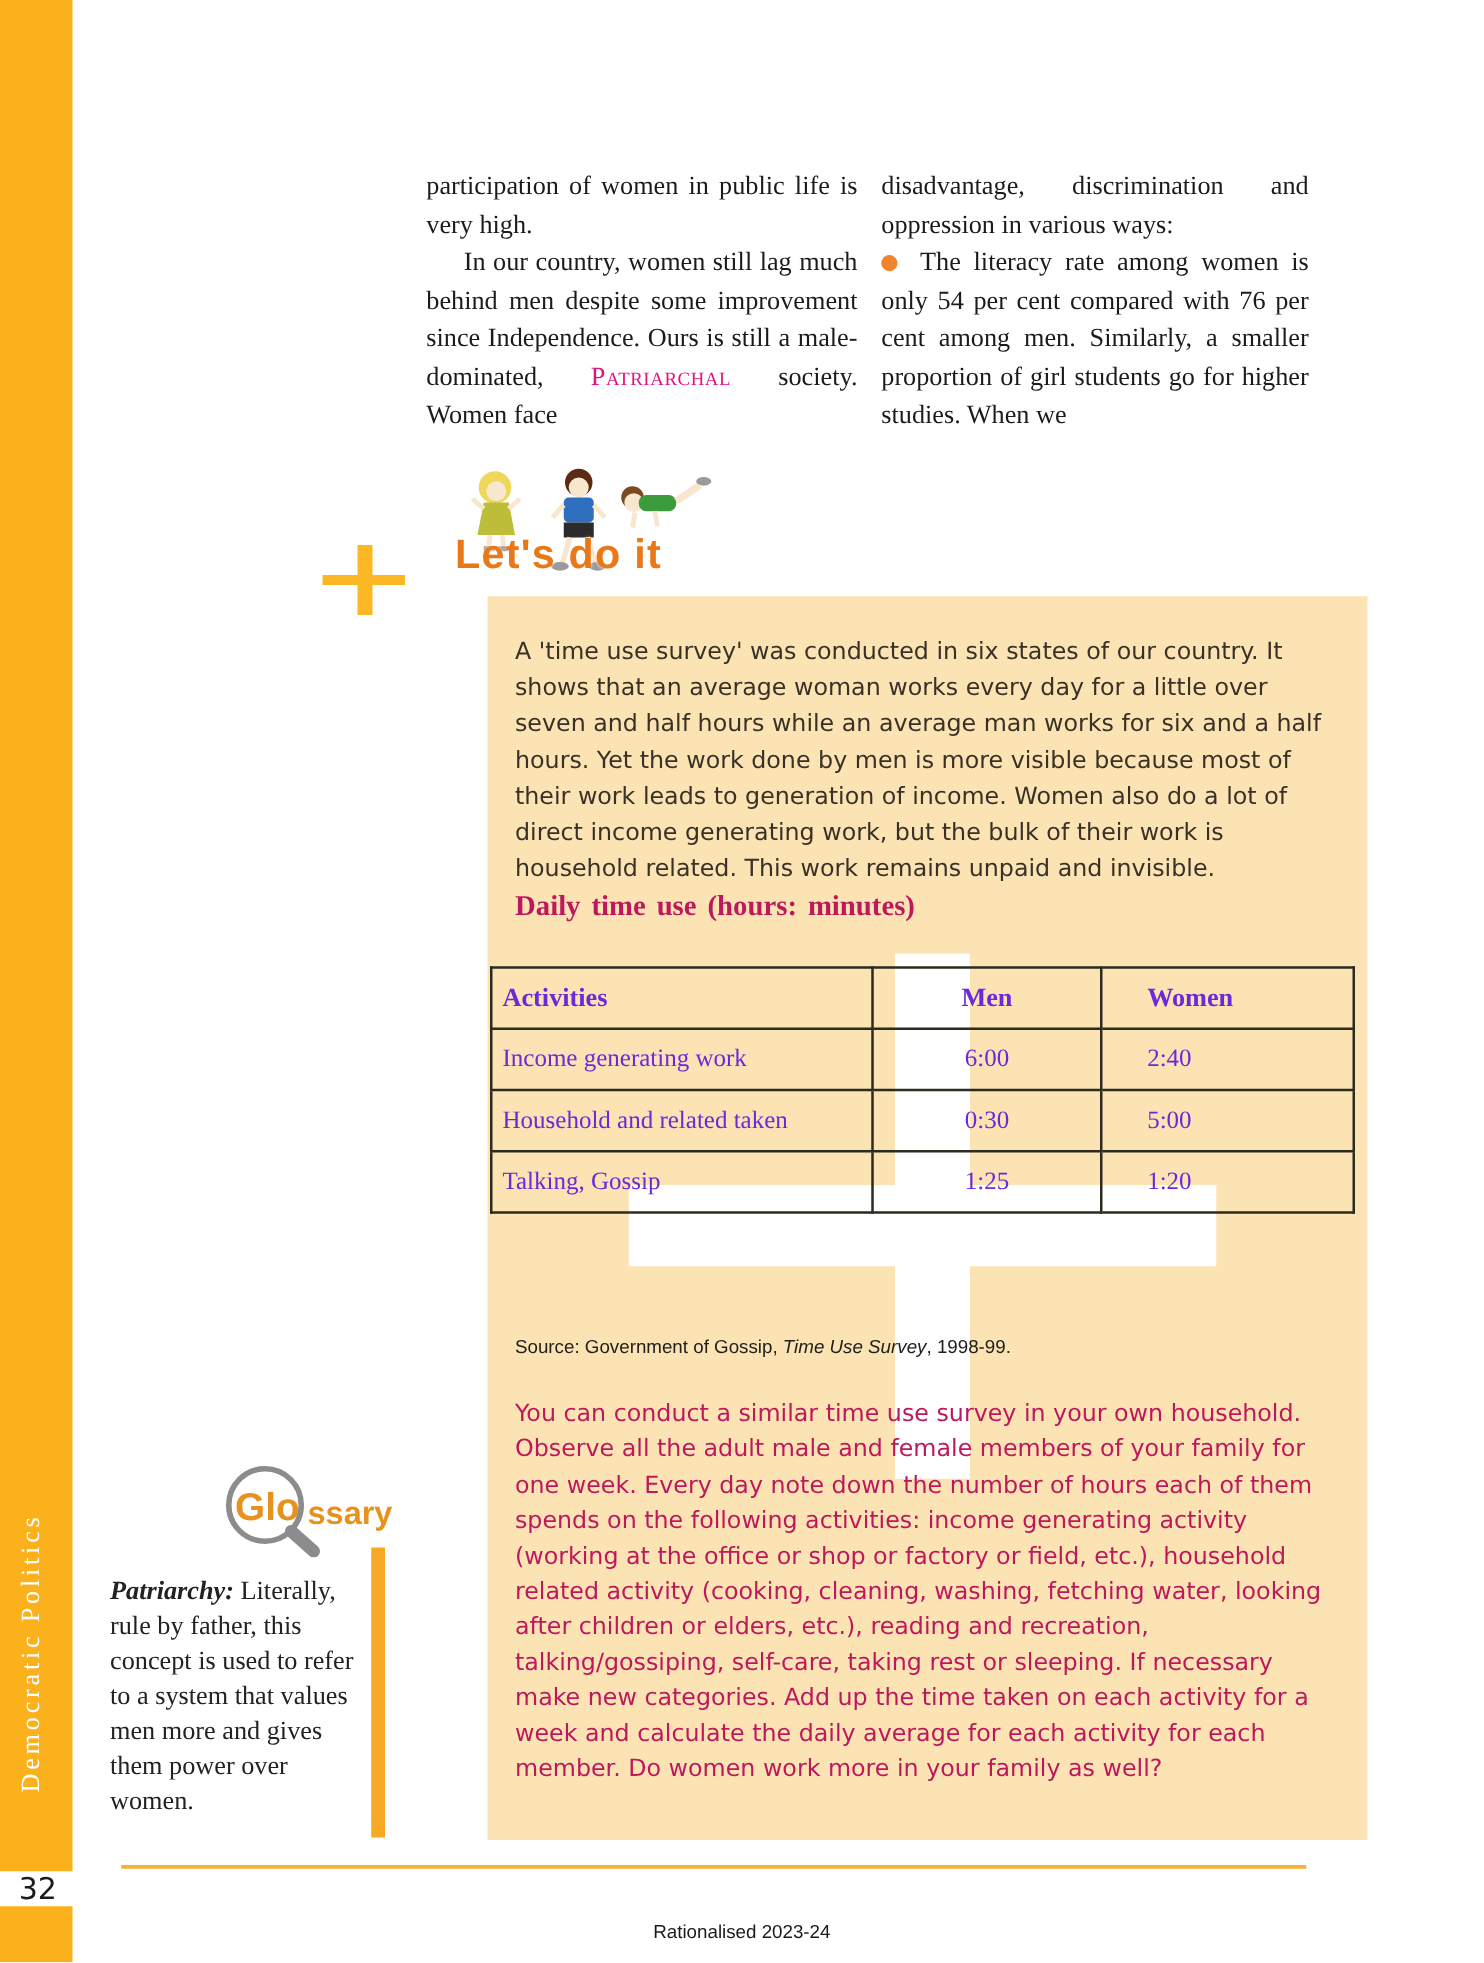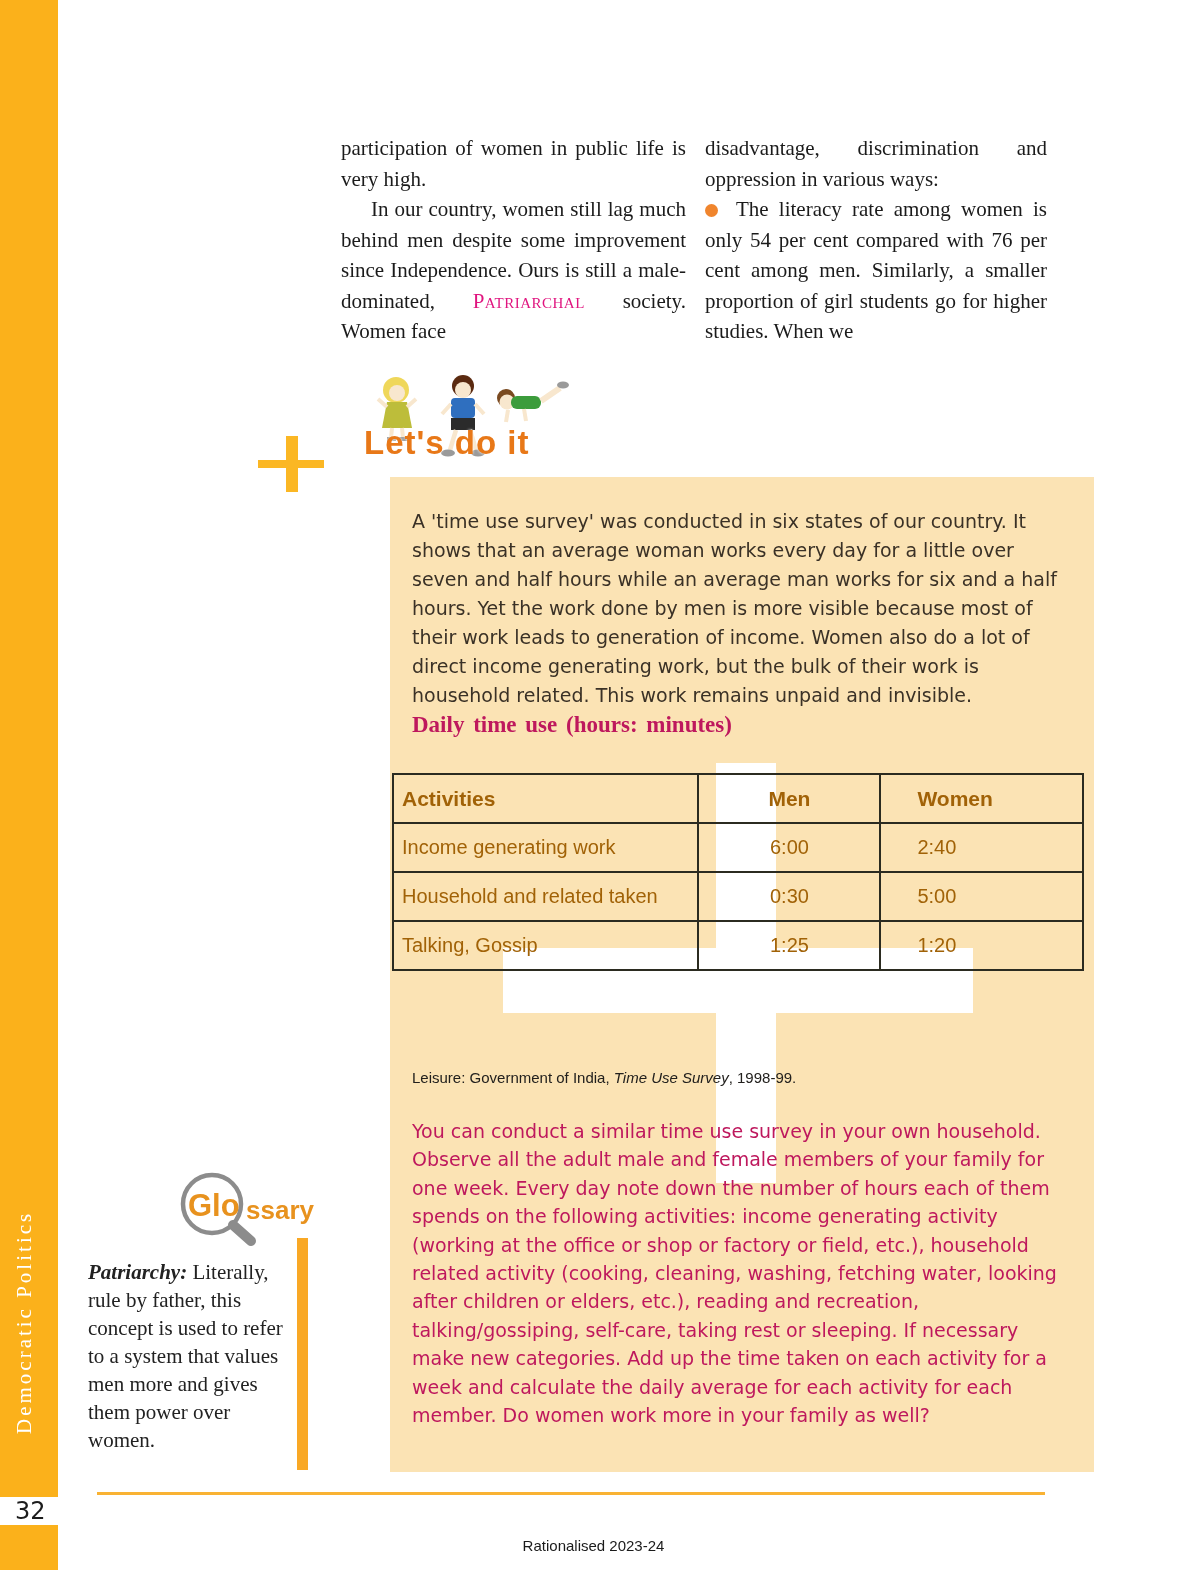--- a/index.html
+++ b/index.html
@@ -39,21 +39,21 @@
 
   
   .activity-box{position:absolute;left:342px;top:477px;width:704px;height:995px;background:#FBE3B4;margin-left:48px;}
   .white-v{position:absolute;left:326px;top:286px;width:60px;height:420px;background:#ffffff;}
   .white-h{position:absolute;left:113px;top:471px;width:470px;height:65px;background:#ffffff;}
   .box-intro{position:absolute;left:22px;top:30px;width:664px;margin:0;
     font:19px/29px "DejaVu Sans",sans-serif;color:#3A3126;}
   .table-title{position:absolute;left:22px;top:235px;margin:0;
     font:bold 23px "Liberation Serif",serif;color:#be185d;word-spacing:3px;}
   .time-table{position:absolute;left:2px;top:296px;width:692px;border-collapse:collapse;
-    font-family:Liberation Sans, sans-serif;color:#a16207;}
+    font-family:Liberation Serif, serif;color:#6d28d9;}
   .time-table th,.time-table td{border:2px solid #2B2B20;height:45px;background:transparent;}
   .time-table th{font-size:21px;font-weight:bold;}
   .time-table td{font-size:20px;}
   .c1{width:318px;text-align:left;padding-left:8px;}
   .c2{width:194px;text-align:center;}
   .c3{width:174px;text-align:left;padding-left:36px;}
   .source{position:absolute;left:22px;top:592px;margin:0;
     font:15px "Liberation Sans",sans-serif;color:#22201d;}
   .box-instructions{position:absolute;left:22px;top:640px;width:652px;margin:0;
     font:19px/28.4px "DejaVu Sans",sans-serif;color:#be185d;}
@@ -167,21 +167,21 @@
           <td class="c3">5:00</td>
         </tr>
         <tr>
           <td class="c1">Talking, Gossip</td>
           <td class="c2">1:25</td>
           <td class="c3">1:20</td>
         </tr>
       </tbody>
     </table>
 
-    <p class="source"><span>Leisure: Government of India, </span><i>Time Use Survey</i><span>, 1998-99.</span></p>
+    <p class="source"><span>Source: Government of Gossip, </span><i>Time Use Survey</i><span>, 1998-99.</span></p>
 
     <p class="box-instructions">You can conduct a similar time use survey in your own household. Observe all the adult male and female members of your family for one week. Every day note down the number of hours each of them spends on the following activities: income generating activity (working at the office or shop or factory or field, etc.), household related activity (cooking, cleaning, washing, fetching water, looking after children or elders, etc.), reading and recreation, talking/gossiping, self-care, taking rest or sleeping. If necessary make new categories. Add up the time taken on each activity for a week and calculate the daily average for each activity for each member. Do women work more in your family as well?</p>
   </div>
 
   <div class="glossary-logo">
     <svg width="160" height="76" viewBox="0 0 160 76">
       <circle cx="46" cy="34" r="29" fill="none" stroke="#8C8C8C" stroke-width="4.5"></circle>
       <line x1="67" y1="55" x2="85" y2="71" stroke="#8C8C8C" stroke-width="10" stroke-linecap="round"></line>
       <text x="22" y="46" font-family="Liberation Sans, sans-serif" font-weight="bold" font-size="31" fill="#E8921E">Glo</text>
       <text x="80" y="49" font-family="Liberation Sans, sans-serif" font-weight="bold" font-size="26" fill="#E8921E">ssary</text>

